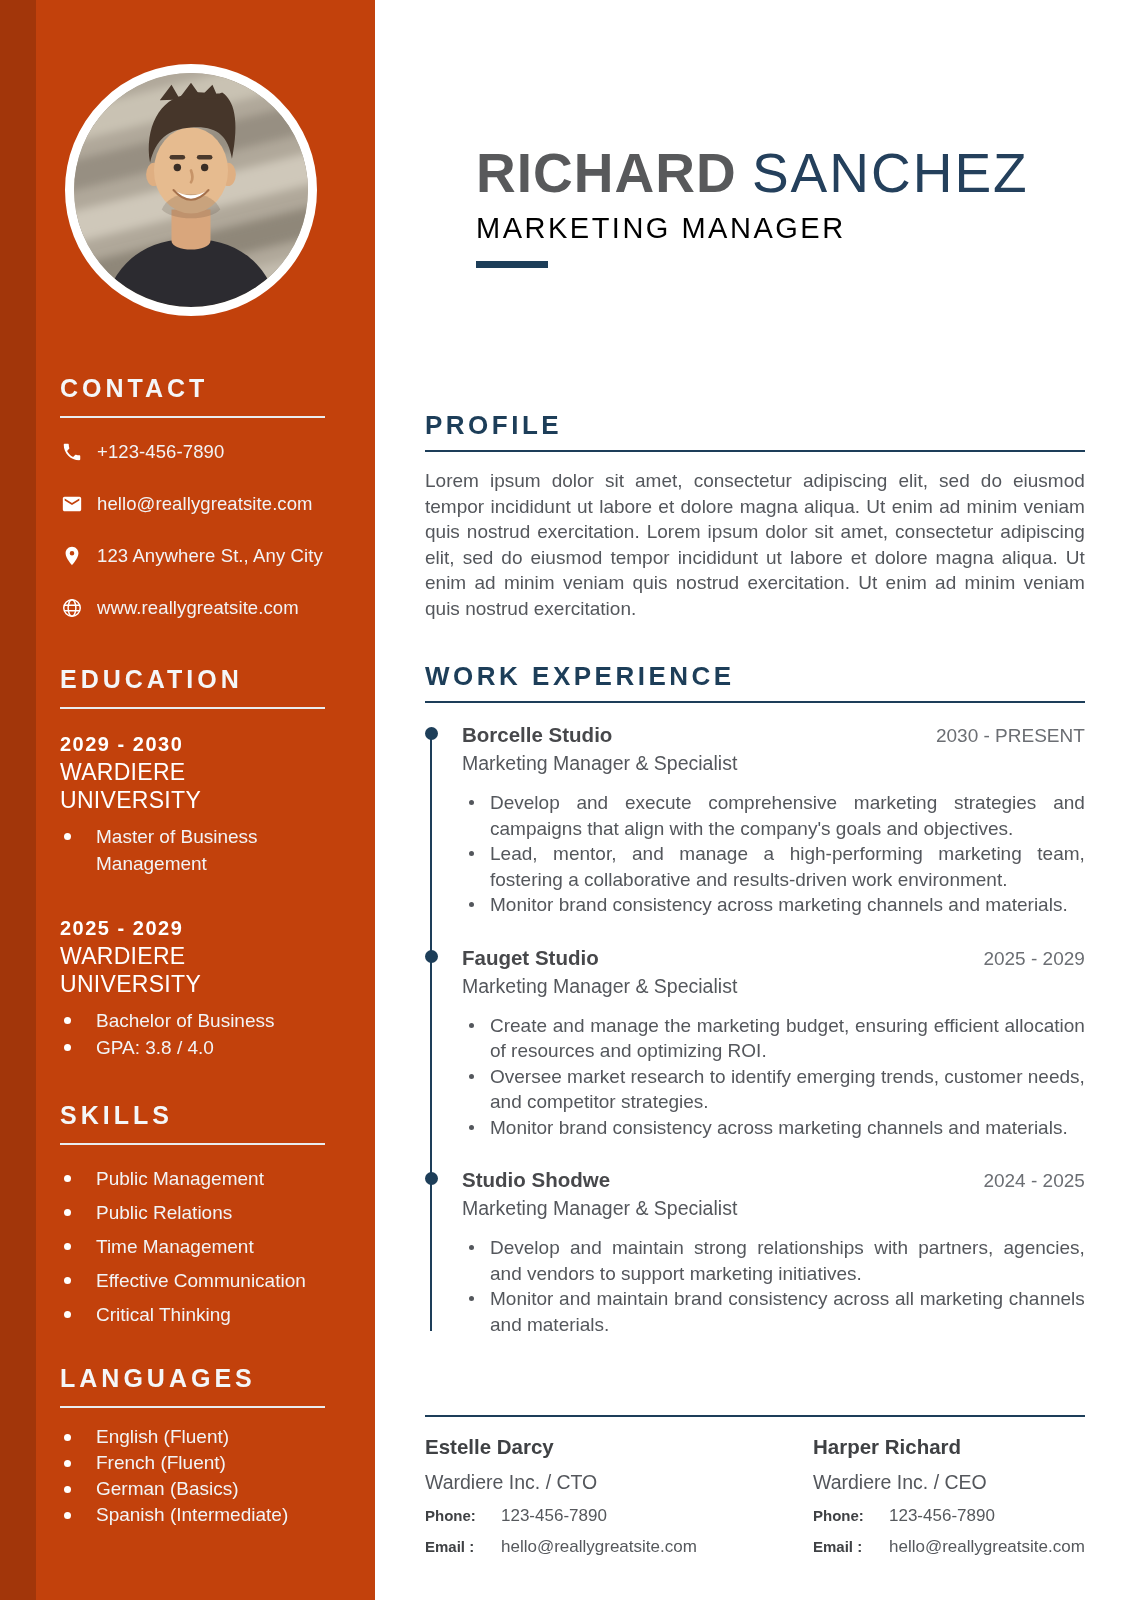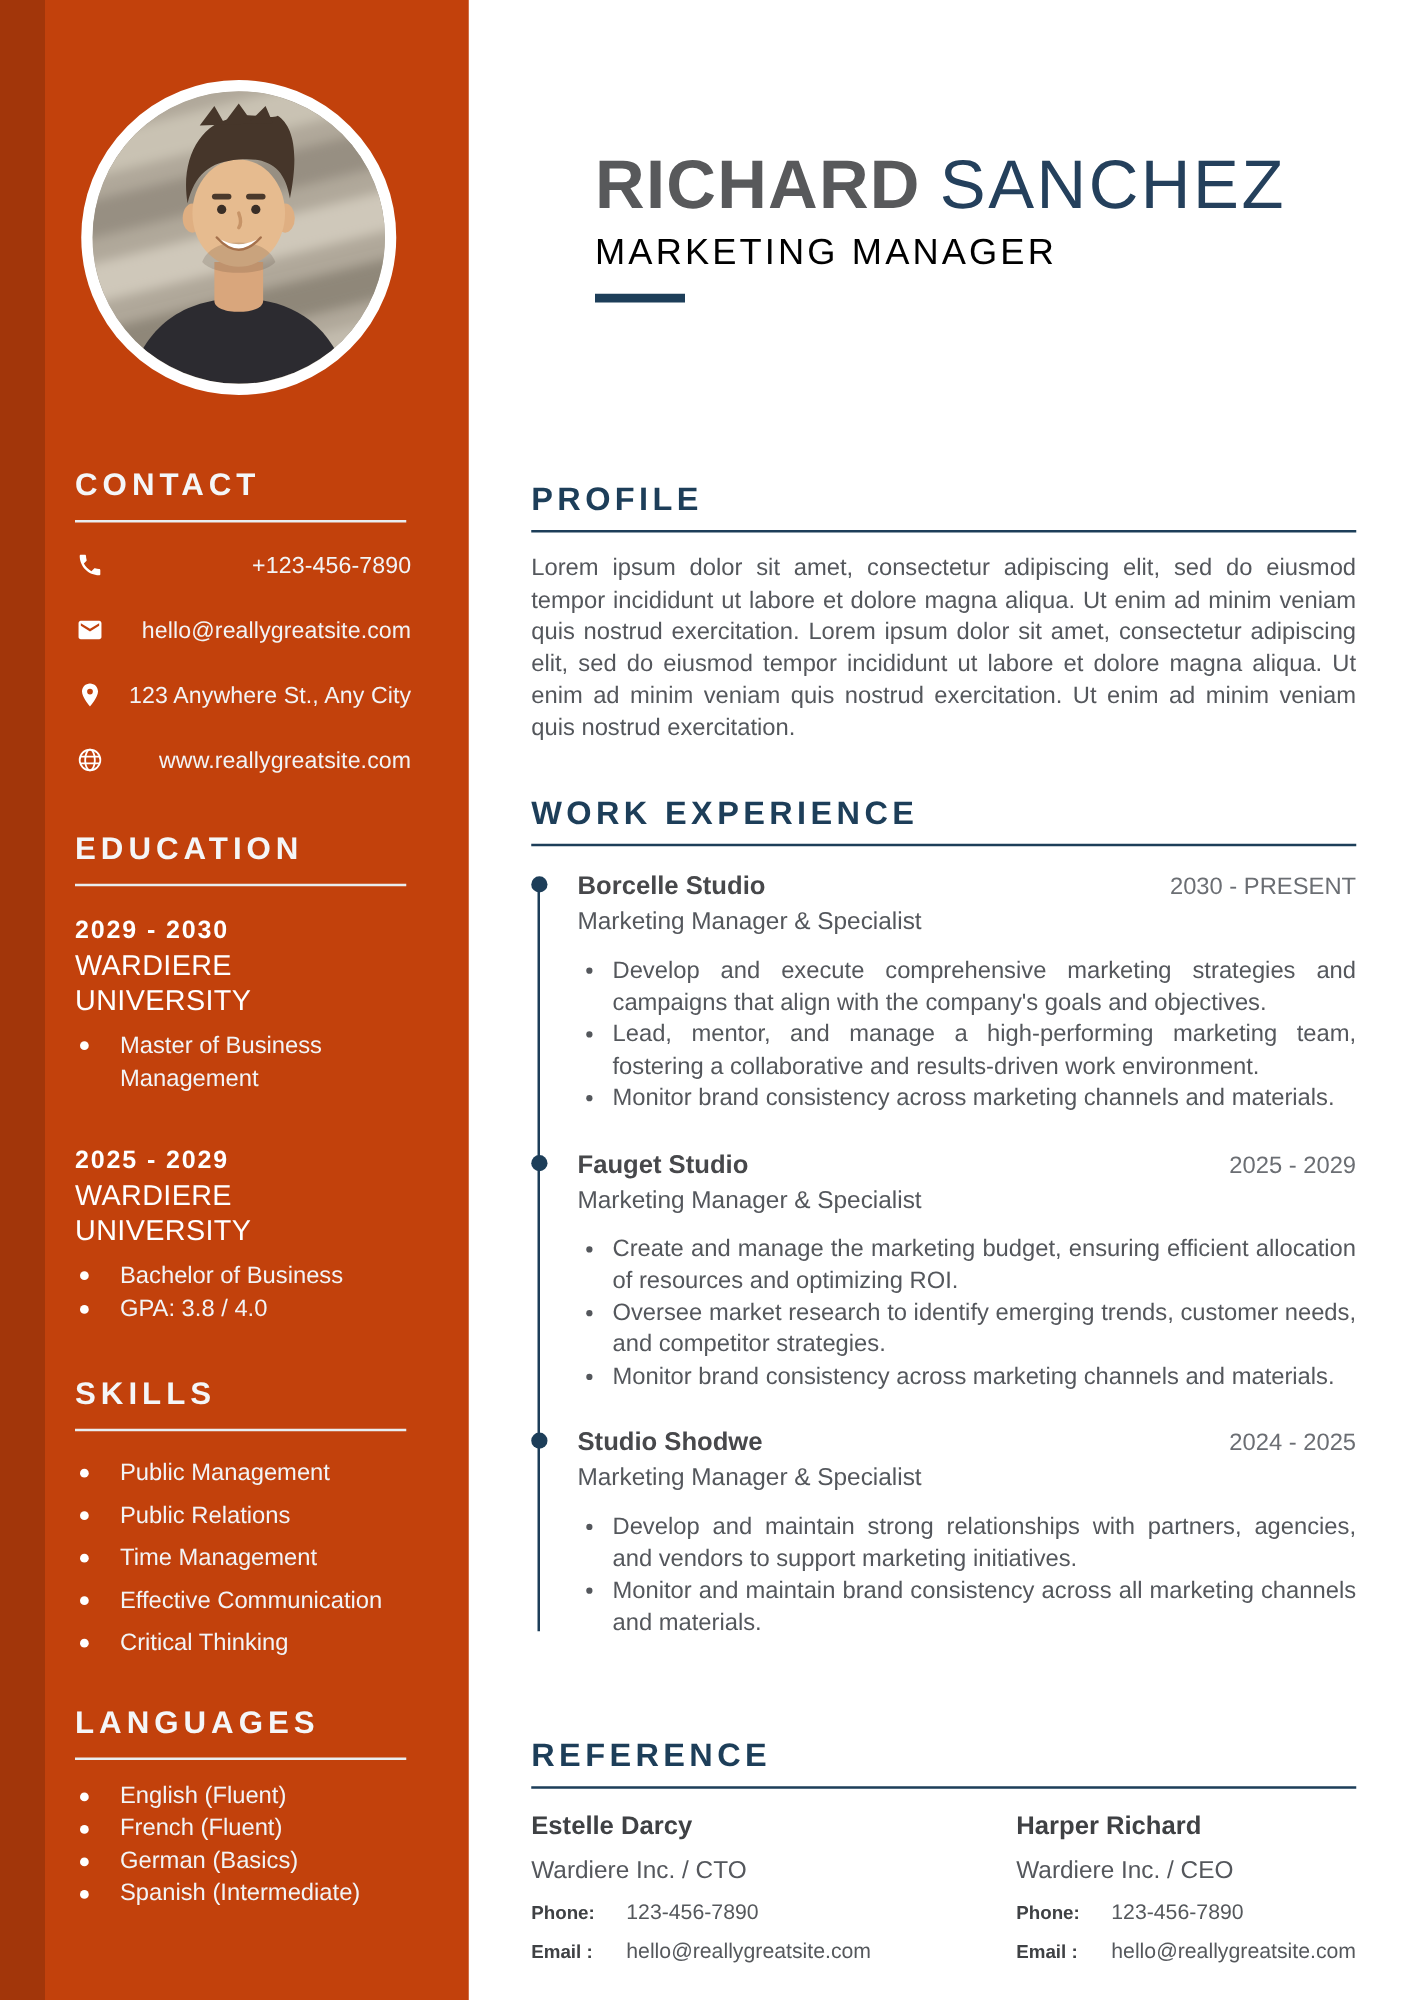--- a/index.html
+++ b/index.html
@@ -14,21 +14,21 @@
 
   .avatar { position:relative; width:252px; height:252px; border-radius:50%; border:9px solid #ffffff;
             margin-left:5px; overflow:hidden; background:#b3aa9c; }
   .avatar svg { display:block; width:100%; height:100%; }
 
   .sb-section h2 { font-size:25px; font-weight:700; letter-spacing:4px; color:#f4f6f8; }
   .sb-rule { height:2px; background:#e9edf0; margin-top:13px; width:265px; }
 
   .sb-contact { margin-top:58px; }
   .contact-list { list-style:none; margin-top:20px; }
-  .contact-item { display:flex; align-items:center; margin-bottom:25px; min-height:27px;justify-content:space-between; }
+  .contact-item { display:flex; align-items:center; margin-bottom:25px; min-height:27px; }
   .cicon { width:24px; height:24px; flex:0 0 24px; margin-right:13px; color:#fff; display:flex; align-items:center; justify-content:center; }
   .cicon svg { width:22px; height:22px; }
   .contact-text { font-size:18.5px; color:#f2f4f6; letter-spacing:0.1px; }
 
   .sb-education { margin-top:44px; }
   .edu-entry { margin-top:22px; }
   .edu-entry + .edu-entry { margin-top:38px; }
   .edu-years { font-size:20px; font-weight:700; letter-spacing:1.5px; color:#fff; line-height:27px; }
   .edu-school { font-size:23px; font-weight:400; letter-spacing:0.3px; color:#fff; line-height:28px; }
   .sb-bullets { list-style:none; margin-top:9px; }
@@ -37,21 +37,21 @@
 
   .sb-skills { margin-top:40px; }
   .skills-list li { margin-bottom:7px; }
   .sb-languages { margin-top:36px; }
   .lang-list li { line-height:26px; margin-bottom:0; }
 
   
   .main { flex:1; padding:118px 64px 0 50px; background:#fff; }
 
   .hero { padding-left:51px; }
-  .hero h1 { font-size:55px; line-height:58px; white-space:nowrap; }
+  .hero h1 { font-size:55px; line-height:58px; white-space:nowrap;margin-top:26px; }
   .name-first { font-weight:800; color:#58595b; letter-spacing:1px; }
   .name-last { font-weight:400; color:#24405c; letter-spacing:2px; }
   .hero-role { margin-top:10px; font-size:29px; letter-spacing:2.5px; color:#000000; font-weight:400; }
   .hero-bar { margin-top:16px; width:72px; height:7px; background:#1d3e59; }
 
   .m-section h2 { font-size:26px; font-weight:700; letter-spacing:3.5px; color:#1d3e59; line-height:30px; }
   .m-rule { height:2px; background:#1d3e59; margin-top:10px; }
 
   .sec-profile { margin-top:142px; }
   .profile-text { margin-top:16px; font-size:19px; line-height:25.5px; color:#54575c; text-align:justify; }
@@ -271,21 +271,20 @@
           <div class="job-title">Marketing Manager &amp; Specialist</div>
           <ul class="job-bullets">
             <li>Develop and maintain strong relationships with partners, agencies, and vendors to support marketing initiatives.</li>
             <li>Monitor and maintain brand consistency across all marketing channels and materials.</li>
           </ul>
         </article>
       </div>
     </section>
 
     <section class="m-section sec-reference">
-      <h2>REFERENCE</h2>
       <div class="m-rule"></div>
 
       <div class="ref-grid">
         <div class="ref-col">
           <h3 class="ref-name">Estelle Darcy</h3>
           <div class="ref-org">Wardiere Inc. / CTO</div>
           <div class="ref-row">
             <span class="ref-key">Phone:</span>
             <span class="ref-val">123-456-7890</span>
           </div>

